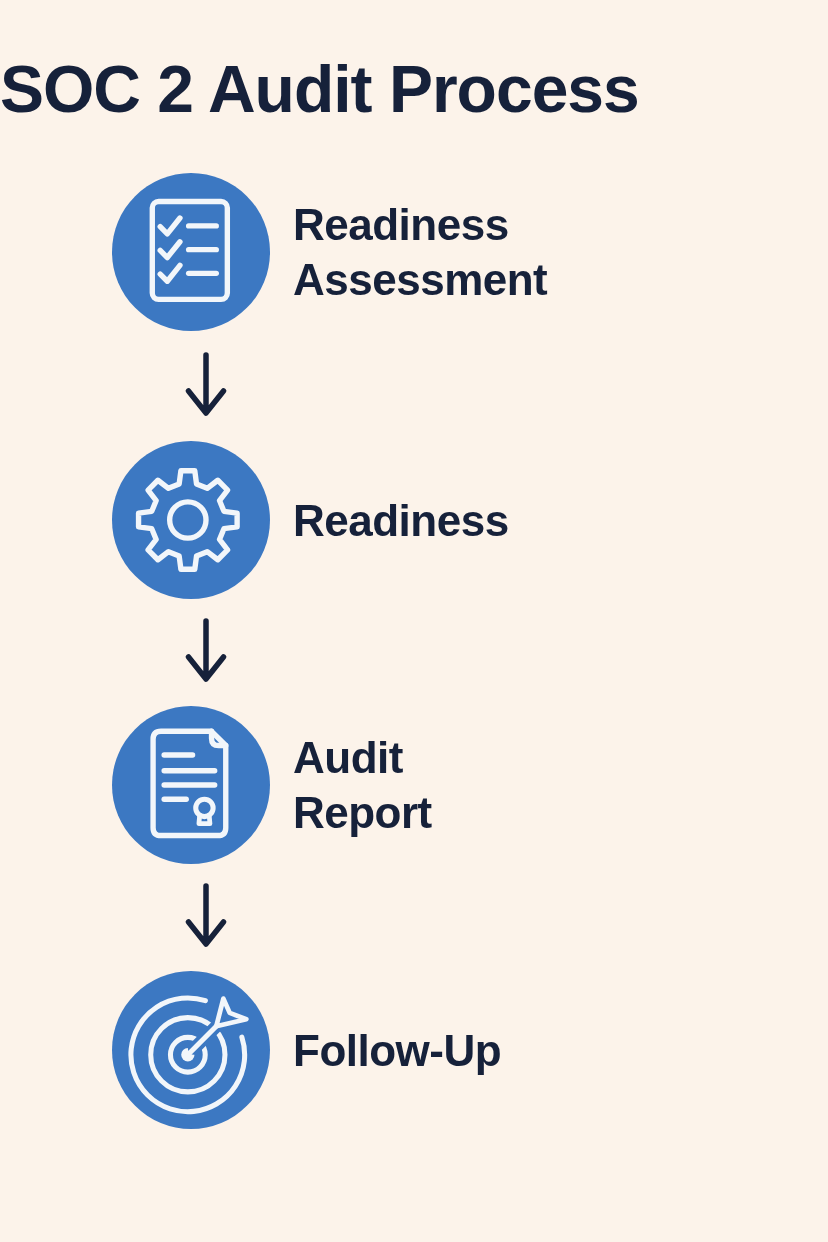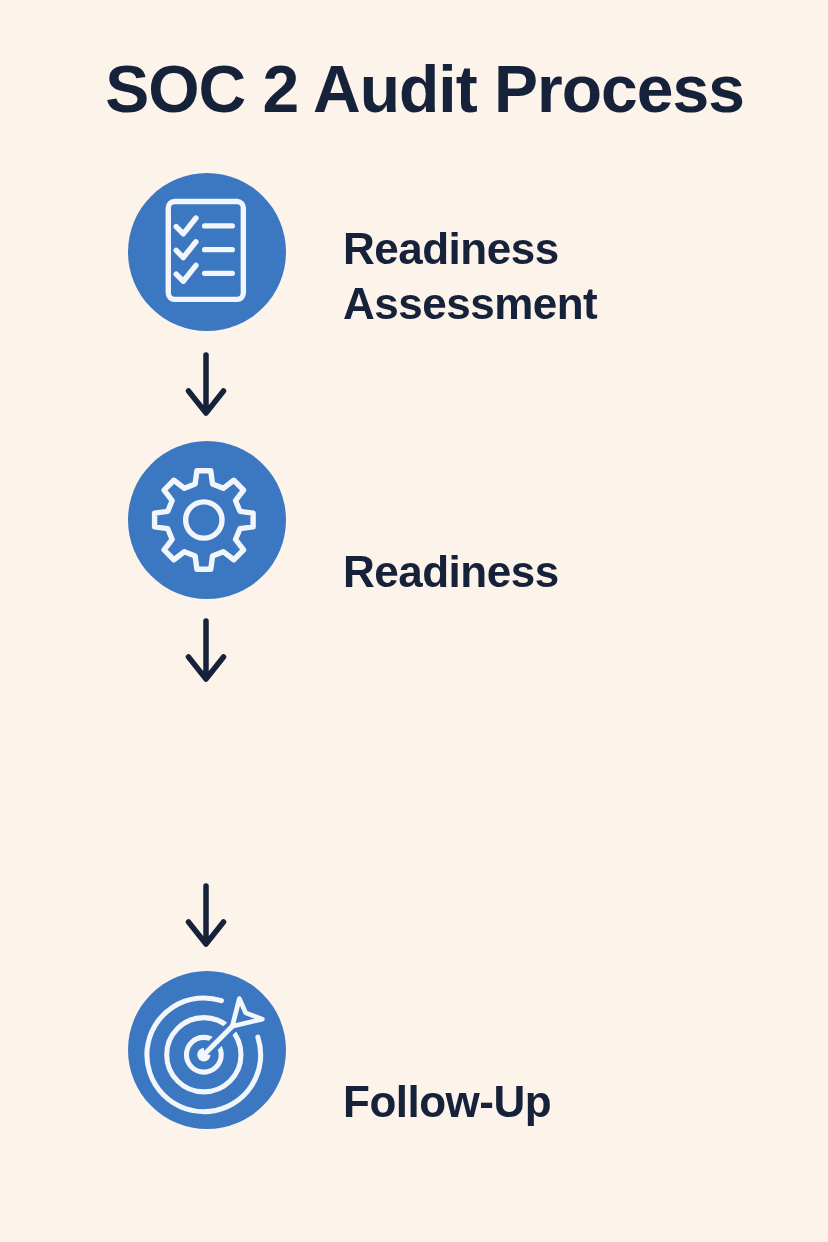--- a/index.html
+++ b/index.html
@@ -5,29 +5,28 @@
   html,body { margin:0; padding:0; }
   .page {
     position:relative;
     width:828px; height:1242px;
     background:var(--bg,#fcf3ea);
     overflow:hidden;
     font-family:"Liberation Sans", sans-serif;
   }
   .title {
     position:absolute; left:0; right:0; top:56px;
-    margin:0; text-align:center;
+    margin:0; text-align:left;
     font-size:66px; font-weight:bold; line-height:1;
     letter-spacing:-1px;
     color:var(--navy,#16213a);
-    padding-left:21px;
   }
   .step {
-    position:absolute; left:128px;
-    display:flex; align-items:flex-end; gap:57px;
+    position:absolute; left:112px;
+    display:flex; align-items:center; gap:23px;
     height:158px;
   }
   .circle {
     width:158px; height:158px; border-radius:50%;
     background:var(--accent,#3c78c2);
     flex:0 0 auto;
     display:flex; align-items:center; justify-content:center;
   }
   .circle svg { width:158px; height:158px; display:block; }
   .step-label {
@@ -79,20 +78,36 @@
     </div>
     <div class="step-label">Readiness</div>
   </div>
 
   <div class="arrow" style="top:618px">
     <svg viewBox="0 0 44 68">
       <path d="M 22 3 V 57 M 4.5 39 L 22 61 L 39.5 39" fill="none" stroke="var(--navy,#16213a)" stroke-width="5.5" stroke-linecap="round" stroke-linejoin="round"></path>
     </svg>
   </div>
 
+  <div class="step" style="top:706px">
+    <div class="circle">
+      <svg viewBox="0 0 100 100">
+        <path class="icon-stroke" stroke-width="3.4" d="M 63 16 L 31 16 Q 26 16 26 21 L 26 77 Q 26 82 31 82 L 67 82 Q 72 82 72 77 L 72 25 Z"></path>
+        <path class="icon-stroke" stroke-width="3.4" d="M 63 16 L 63 20.5 Q 63 25 67.5 25 L 72 25"></path>
+        <line class="icon-stroke" stroke-width="3.4" x1="33" y1="31" x2="51" y2="31"></line>
+        <line class="icon-stroke" stroke-width="3.4" x1="33" y1="41" x2="65" y2="41"></line>
+        <line class="icon-stroke" stroke-width="3.4" x1="33" y1="50" x2="65" y2="50"></line>
+        <line class="icon-stroke" stroke-width="3.4" x1="33" y1="59" x2="47" y2="59"></line>
+        <circle class="icon-stroke" stroke-width="3.2" cx="58.5" cy="64.5" r="5.5"></circle>
+        <path class="icon-stroke" stroke-width="3" d="M 55.5 69 L 55 74.5 L 62 74.5 L 61.5 69"></path>
+      </svg>
+    </div>
+    <div class="step-label">Audit
+Report</div>
+  </div>
 
   <div class="arrow" style="top:883px">
     <svg viewBox="0 0 44 68">
       <path d="M 22 3 V 57 M 4.5 39 L 22 61 L 39.5 39" fill="none" stroke="var(--navy,#16213a)" stroke-width="5.5" stroke-linecap="round" stroke-linejoin="round"></path>
     </svg>
   </div>
 
   <div class="step" style="top:971px">
     <div class="circle">
       <svg viewBox="0 0 100 100">

